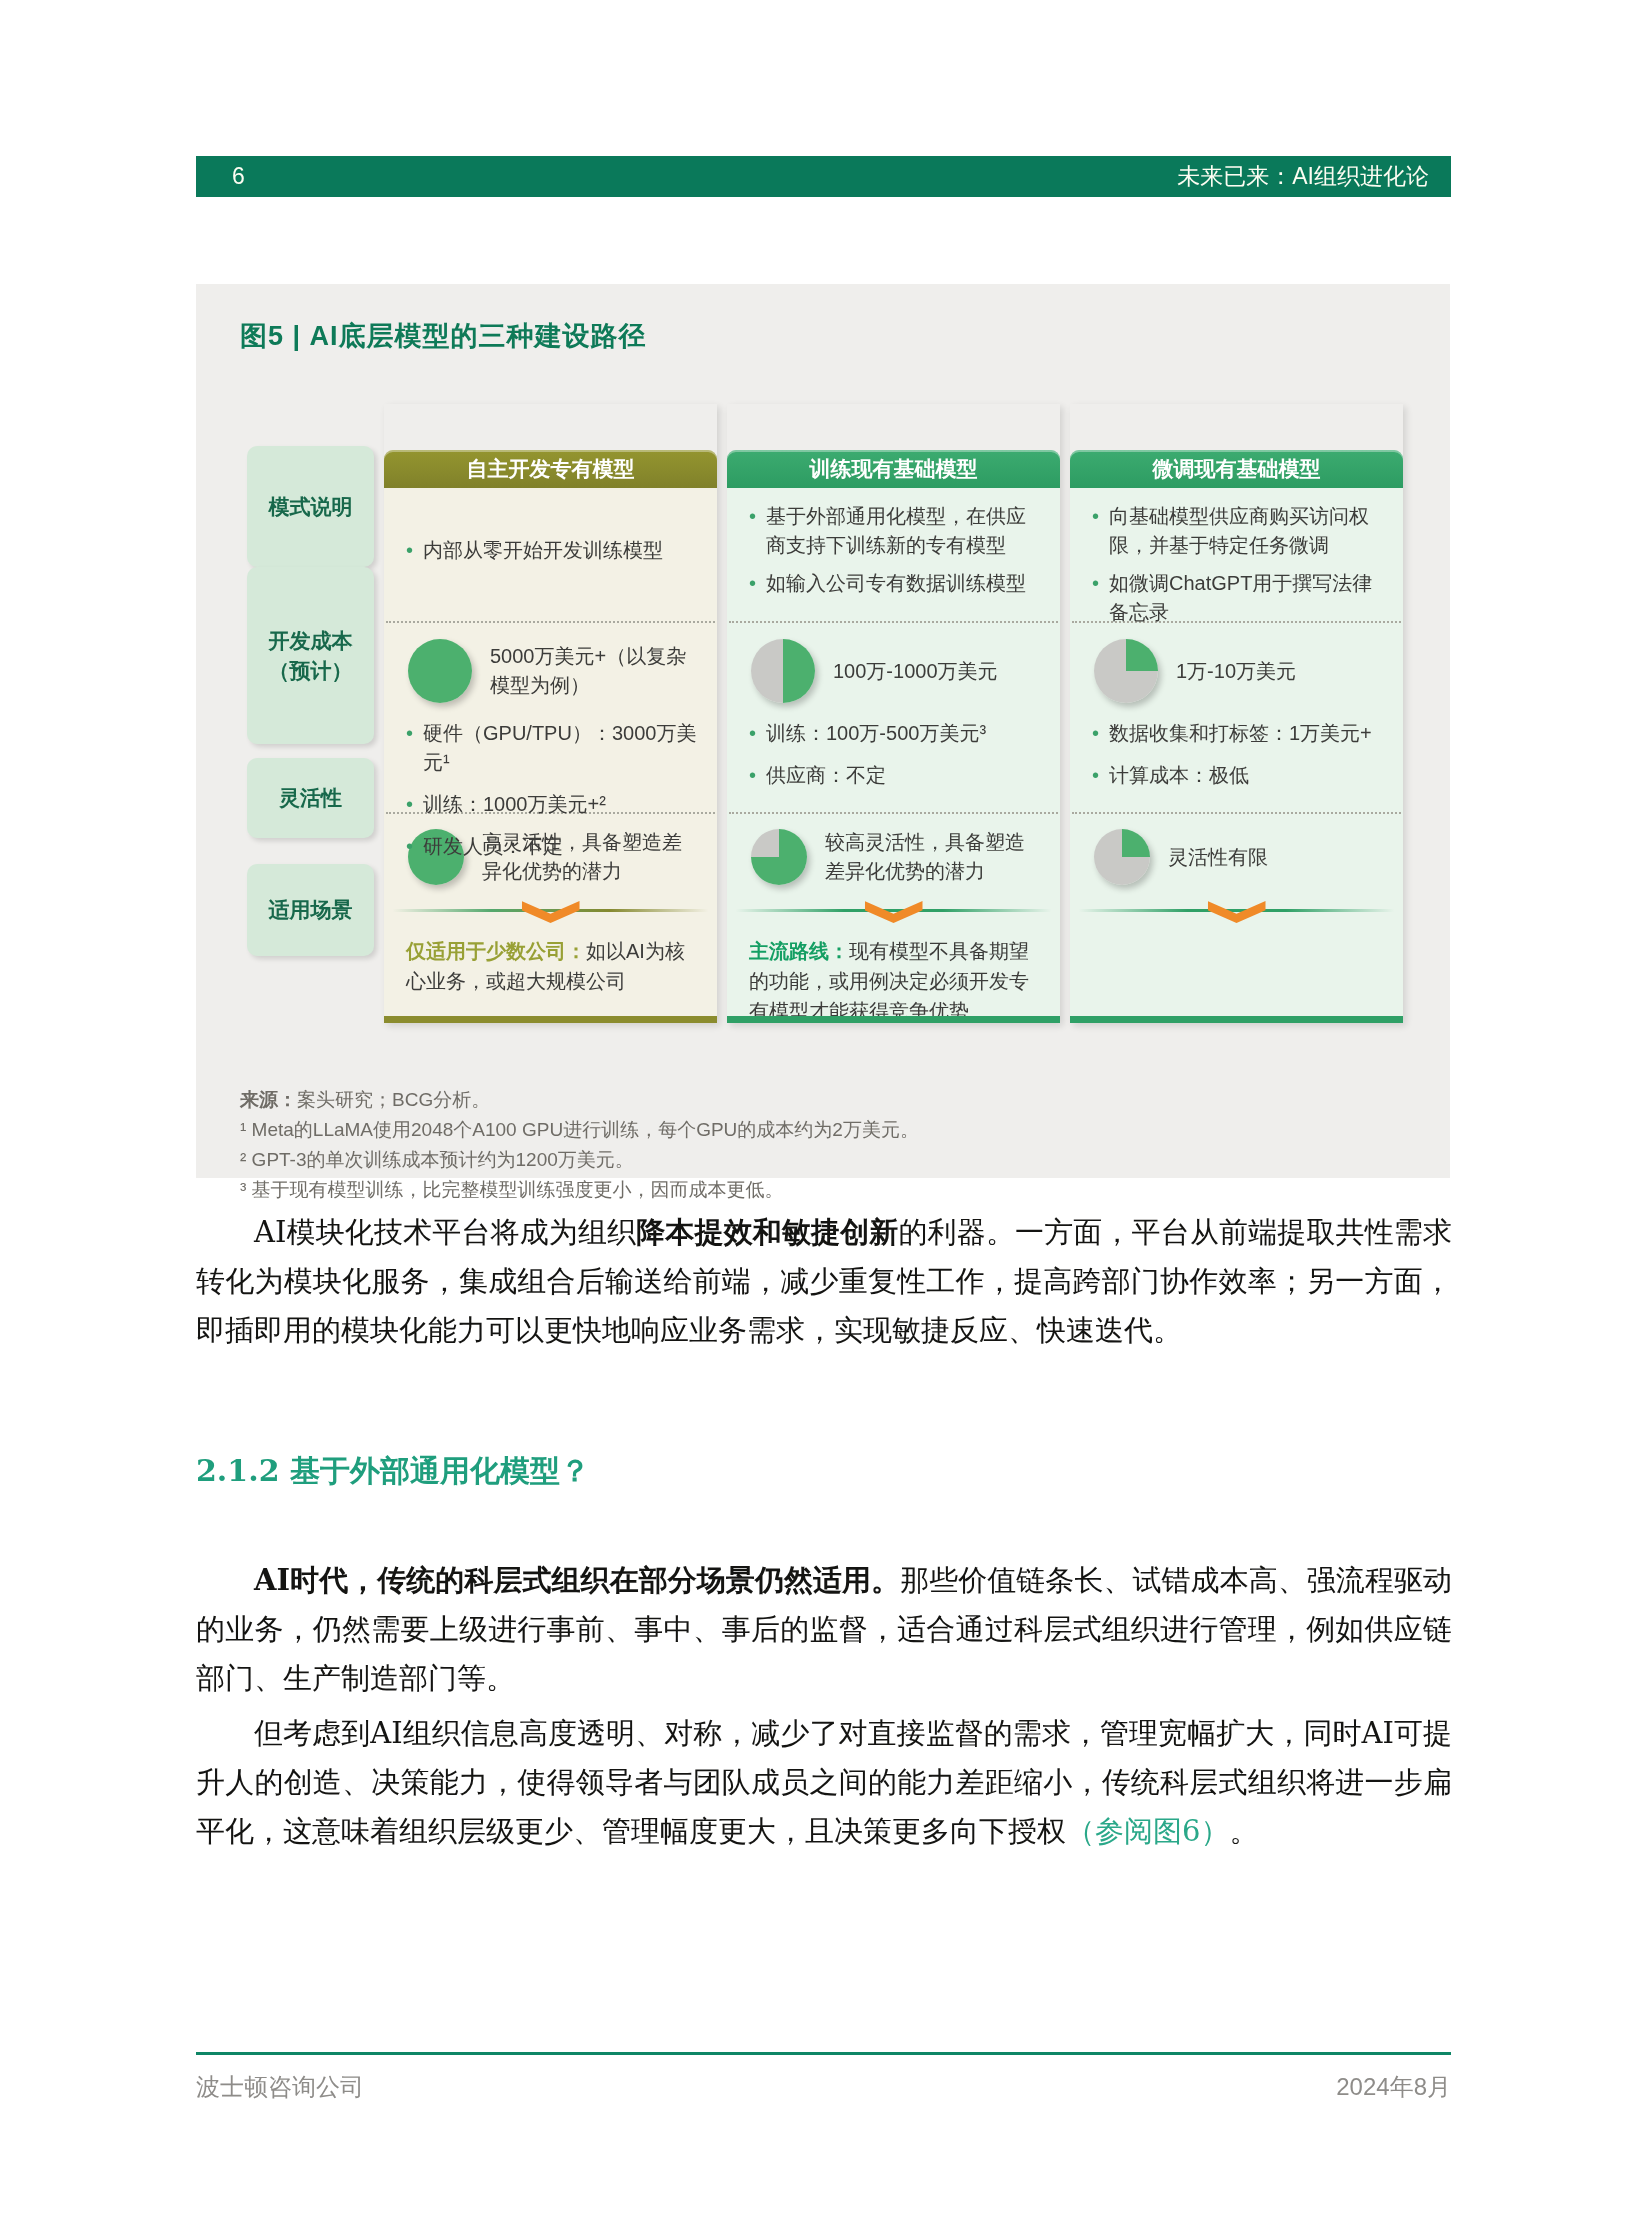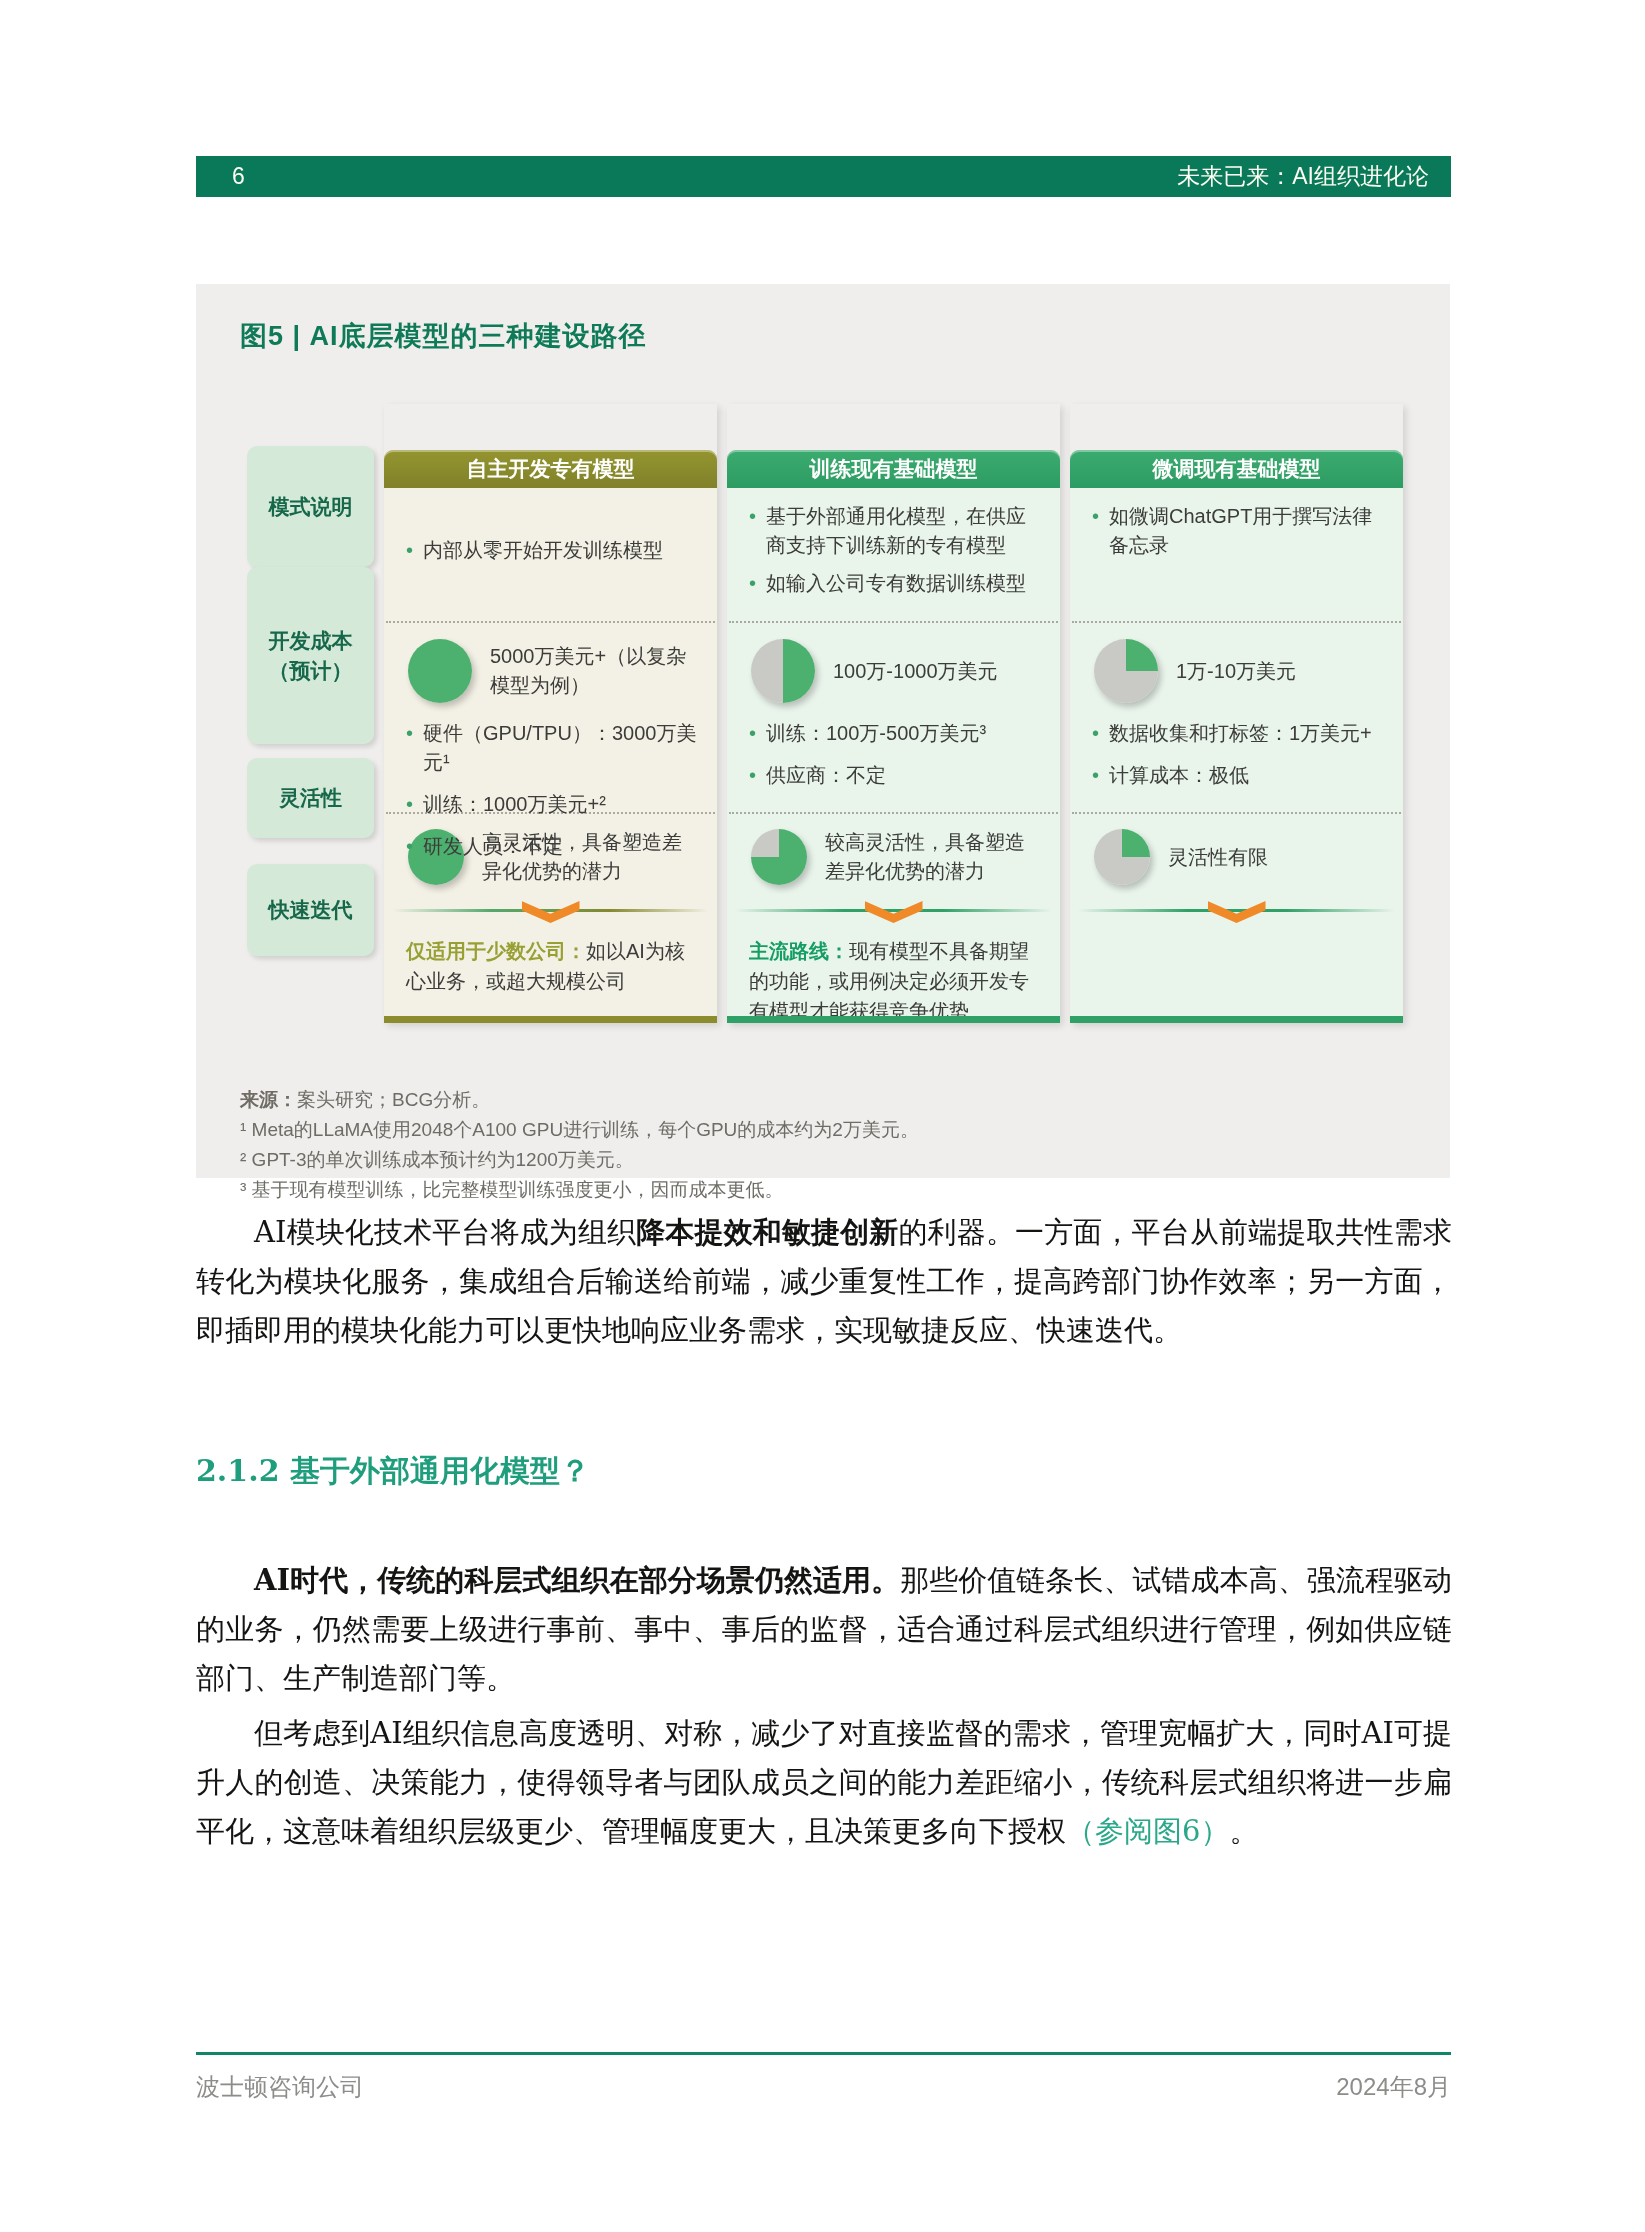--- a/index.html
+++ b/index.html
@@ -110,21 +110,21 @@
     <h2 class="fig-title">图5 | AI底层模型的三种建设路径</h2>
 
     <div class="fig-table">
 
       <div class="label-col">
         <div class="label-spacer"></div>
         <div class="label-cell lc1">模式说明</div>
         <div class="label-cell lc2">开发成本
 （预计）</div>
         <div class="label-cell lc3">灵活性</div>
-        <div class="label-cell lc4">快速迭代</div>
+        <div class="label-cell lc4">适用场景</div>
       </div>
 
       <div class="col">
         <div class="col-header hdr-olive">自主开发专有模型</div>
         <div class="col-body bodyA">
           <div class="sec sec-mode vcenter">
             <ul class="bullets">
                 <li>内部从零开始开发训练模型</li>
               </ul>
           </div>
@@ -194,20 +194,21 @@
           </div>
         </div>
         <div class="col-bottom bot-green"></div>
       </div>
 
       <div class="col">
         <div class="col-header hdr-green">微调现有基础模型</div>
         <div class="col-body bodyB">
           <div class="sec sec-mode">
             <ul class="bullets">
+                <li>向基础模型供应商购买访问权限，并基于特定任务微调</li>
                 <li>如微调ChatGPT用于撰写法律备忘录</li>
               </ul>
           </div>
           <div class="dotsep"></div>
           <div class="sec sec-cost">
             <div class="pie-row">
               <div class="pie pie-lg" style="background: conic-gradient(rgb(76, 176, 110) 0deg, rgb(76, 176, 110) 90deg, rgb(201, 201, 198) 90deg, rgb(201, 201, 198) 360deg);"></div>
               <div class="pie-cap">1万-10万美元</div>
             </div>
             <ul class="bullets cost-bullets">

